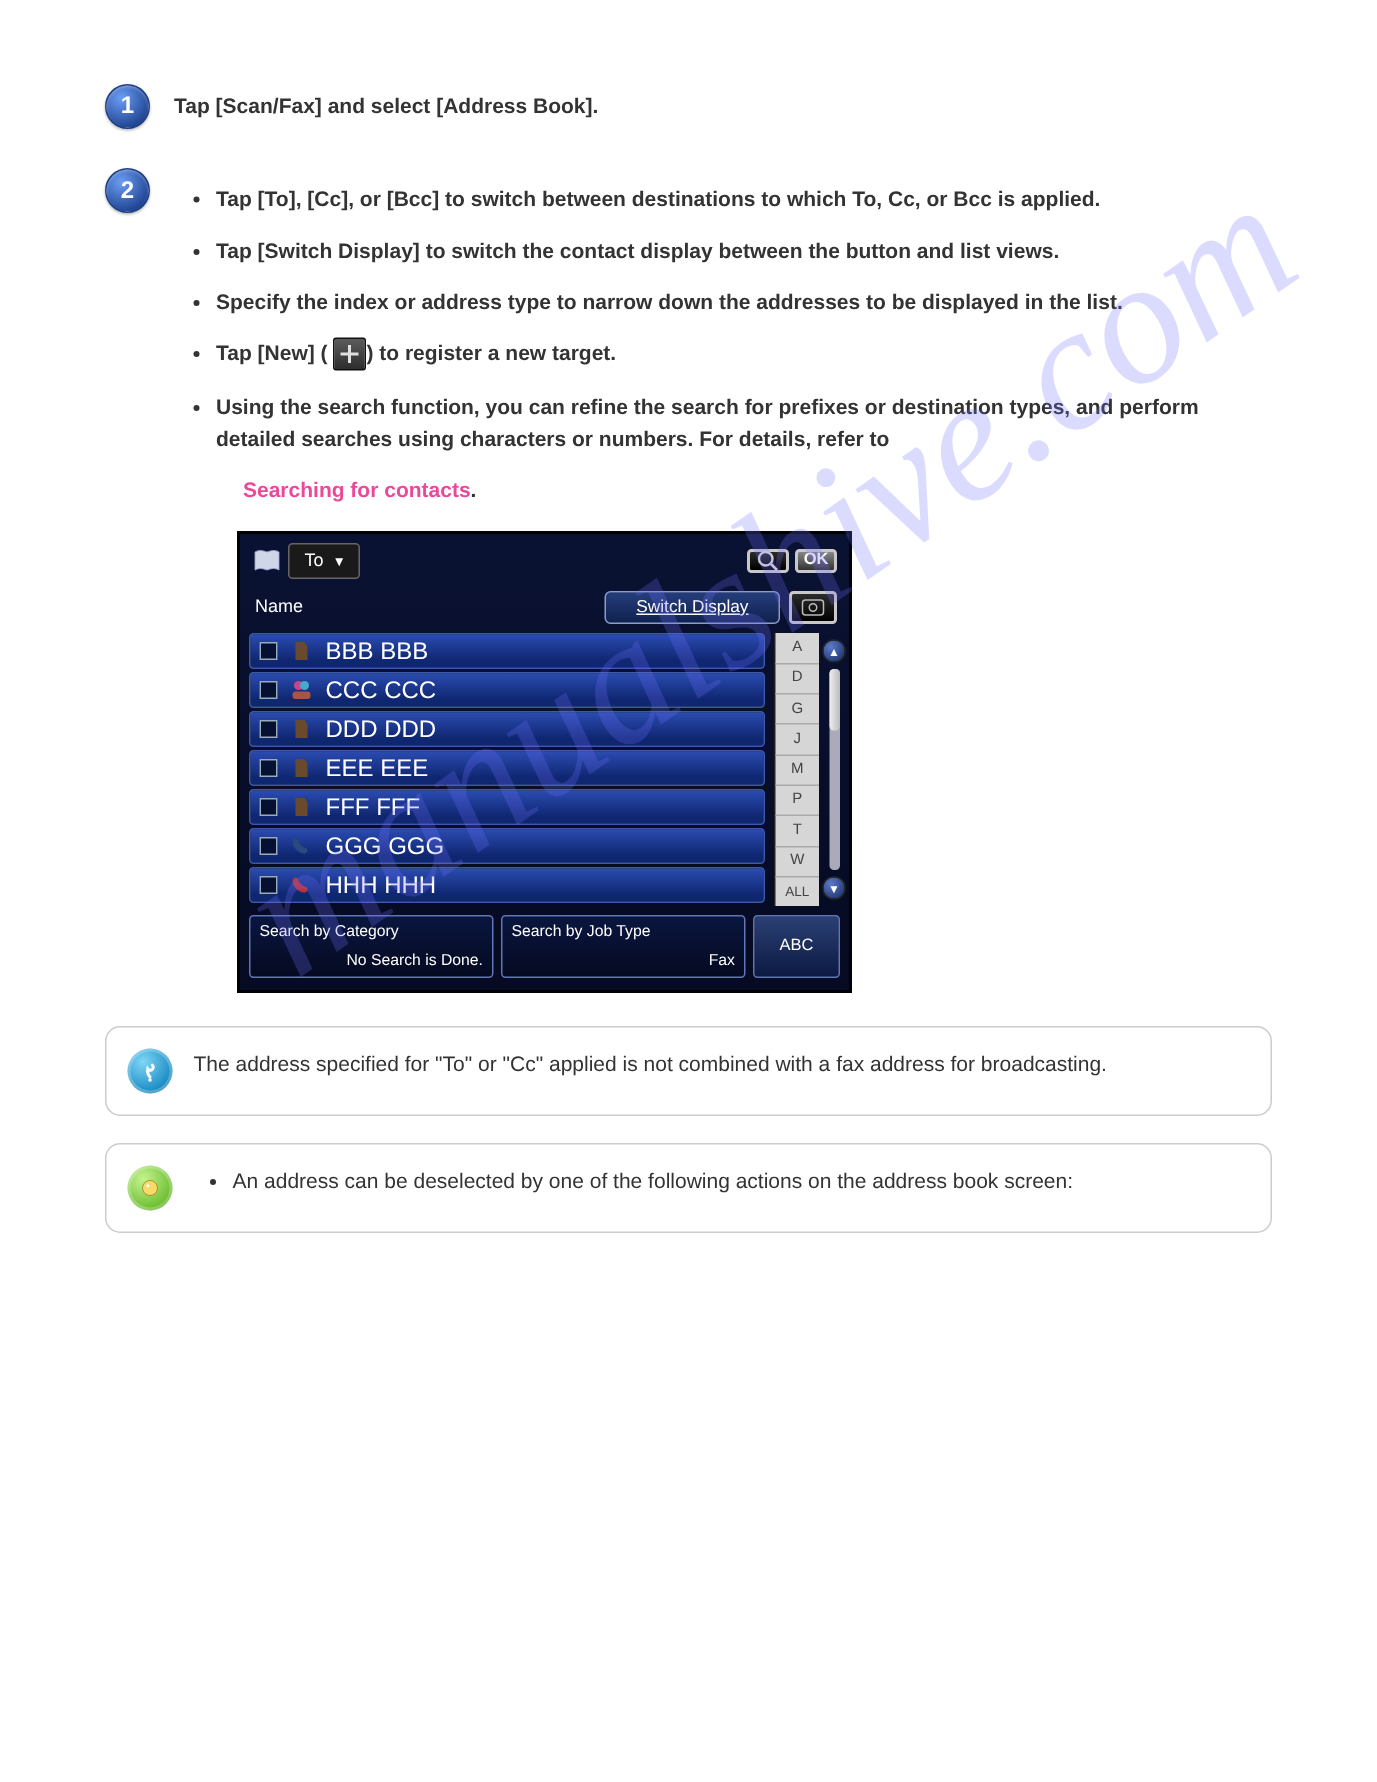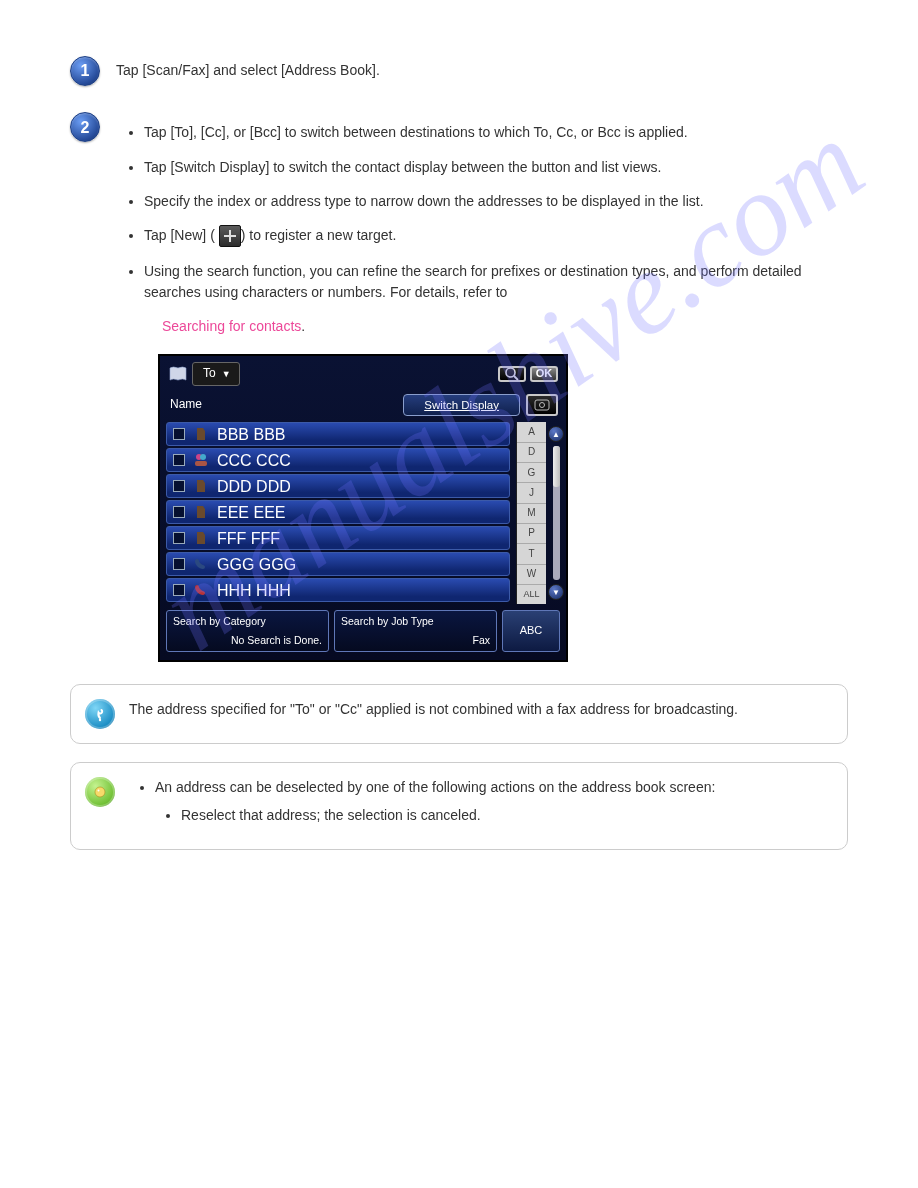--- a/index.html
+++ b/index.html
@@ -29,21 +29,21 @@
   .step { display: flex; gap: 16px; margin-bottom: 18px; }
   .step-badge {
     width: 30px; height: 30px; border-radius: 50%;
     background: radial-gradient(circle at 35% 30%, #6b9df3, #254a99 70%, #102a5c);
     color: #fff; font-weight: bold; font-size: 16px;
     display: flex; align-items: center; justify-content: center;
     flex: 0 0 30px;
     box-shadow: 0 1px 2px rgba(0,0,0,0.3), inset 0 1px 2px rgba(255,255,255,0.3);
     border: 1px solid #1c3f86;
   }
-  .step-content { flex: 1; padding-top: 4px; }
+  .step-content { flex: 1; padding-top: 4px; font-weight: bold; }
   .step-content p { margin-bottom: 14px; }
   ul.bullets { list-style: disc; padding-left: 28px; margin: 6px 0 10px 0; }
   ul.bullets li { margin-bottom: 14px; }
   ul.sub { list-style: circle; padding-left: 24px; margin-top: 8px; }
   ul.sub li { margin-bottom: 10px; }
   .plus-img {
     display: inline-flex; width: 22px; height: 22px;
     background: linear-gradient(to bottom, #5c5c5c, #2d2d2d);
     border: 1px solid #111; border-radius: 2px;
     align-items: center; justify-content: center;
@@ -328,19 +328,16 @@
   <div class="note-icon green">
     <svg width="18" height="18" viewBox="0 0 18 18">
         <circle cx="9" cy="9" r="5" fill="#f7da6a" stroke="#a68b1f" stroke-width="0.6"></circle>
         <circle cx="7.5" cy="7.5" r="1" fill="#fff"></circle>
       </svg>
   </div>
   <div class="note-content">
     <ul>
       <li>
         <span>An address can be deselected by one of the following actions on the address book screen:</span>
-        <ul class="sub">
-          <li>Reselect that address; the selection is canceled.</li>
-        </ul>
       </li>
     </ul>
   </div>
 </div>
 
 </body></html>

